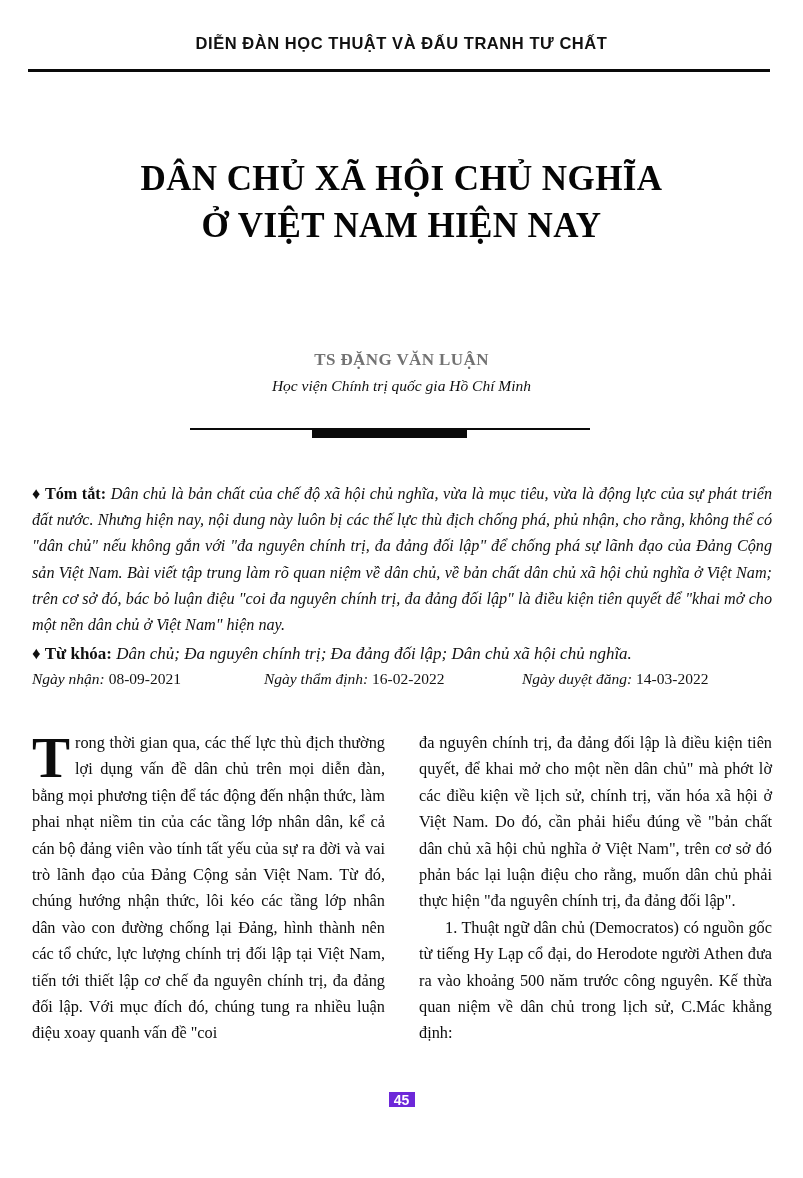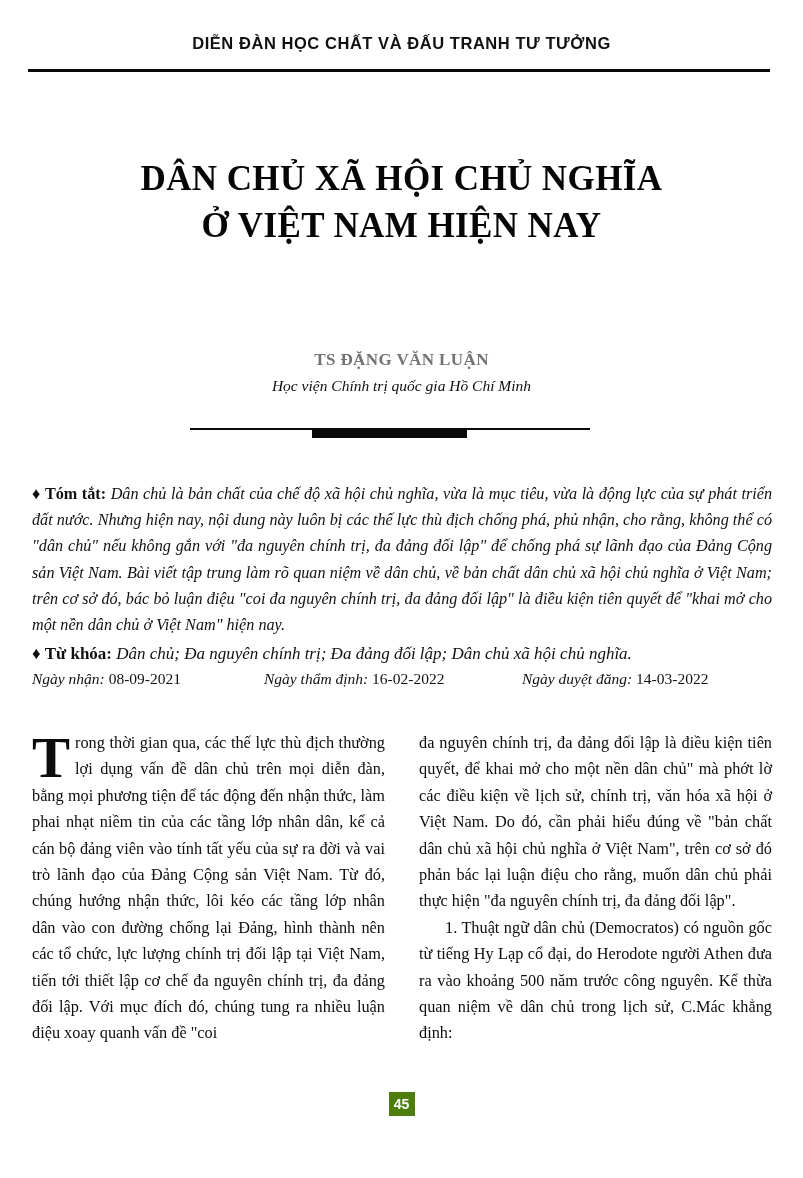--- a/index.html
+++ b/index.html
@@ -191,37 +191,37 @@
   .footer-text {
     font-family: "Liberation Sans", "DejaVu Sans", sans-serif;
     font-size: 15.5px;
     font-weight: bold;
     letter-spacing: 0.25px;
     color: #0b0b0b;
     white-space: nowrap;
   }
   .page-badge {
     width: 26px;
-    height: 24px;
-    background: #4d7c0f;
+    height: 15px;
+    background: #6d28d9;
     color: #ffffff;
     font-family: "Liberation Sans", "DejaVu Sans", sans-serif;
     font-size: 14px;
     font-weight: bold;
     display: flex;
     align-items: center;
     justify-content: center;
   }
 </style>
 </head>
 <body>
 
 <div class="page">
 
-  <div class="running-head">DIỄN ĐÀN HỌC CHẤT VÀ ĐẤU TRANH TƯ TƯỞNG</div>
+  <div class="running-head">DIỄN ĐÀN HỌC THUẬT VÀ ĐẤU TRANH TƯ CHẤT</div>
   <div class="head-rule"></div>
 
   <div class="title-block">
     <span class="tline">DÂN CHỦ XÃ HỘI CHỦ NGHĨA</span>
     <span class="tline">Ở VIỆT NAM HIỆN NAY</span>
   </div>
 
   <div class="author-block">
     <div class="author-name">TS ĐẶNG VĂN LUẬN</div>
     <div class="author-affil">Học viện Chính trị quốc gia Hồ Chí Minh</div>

